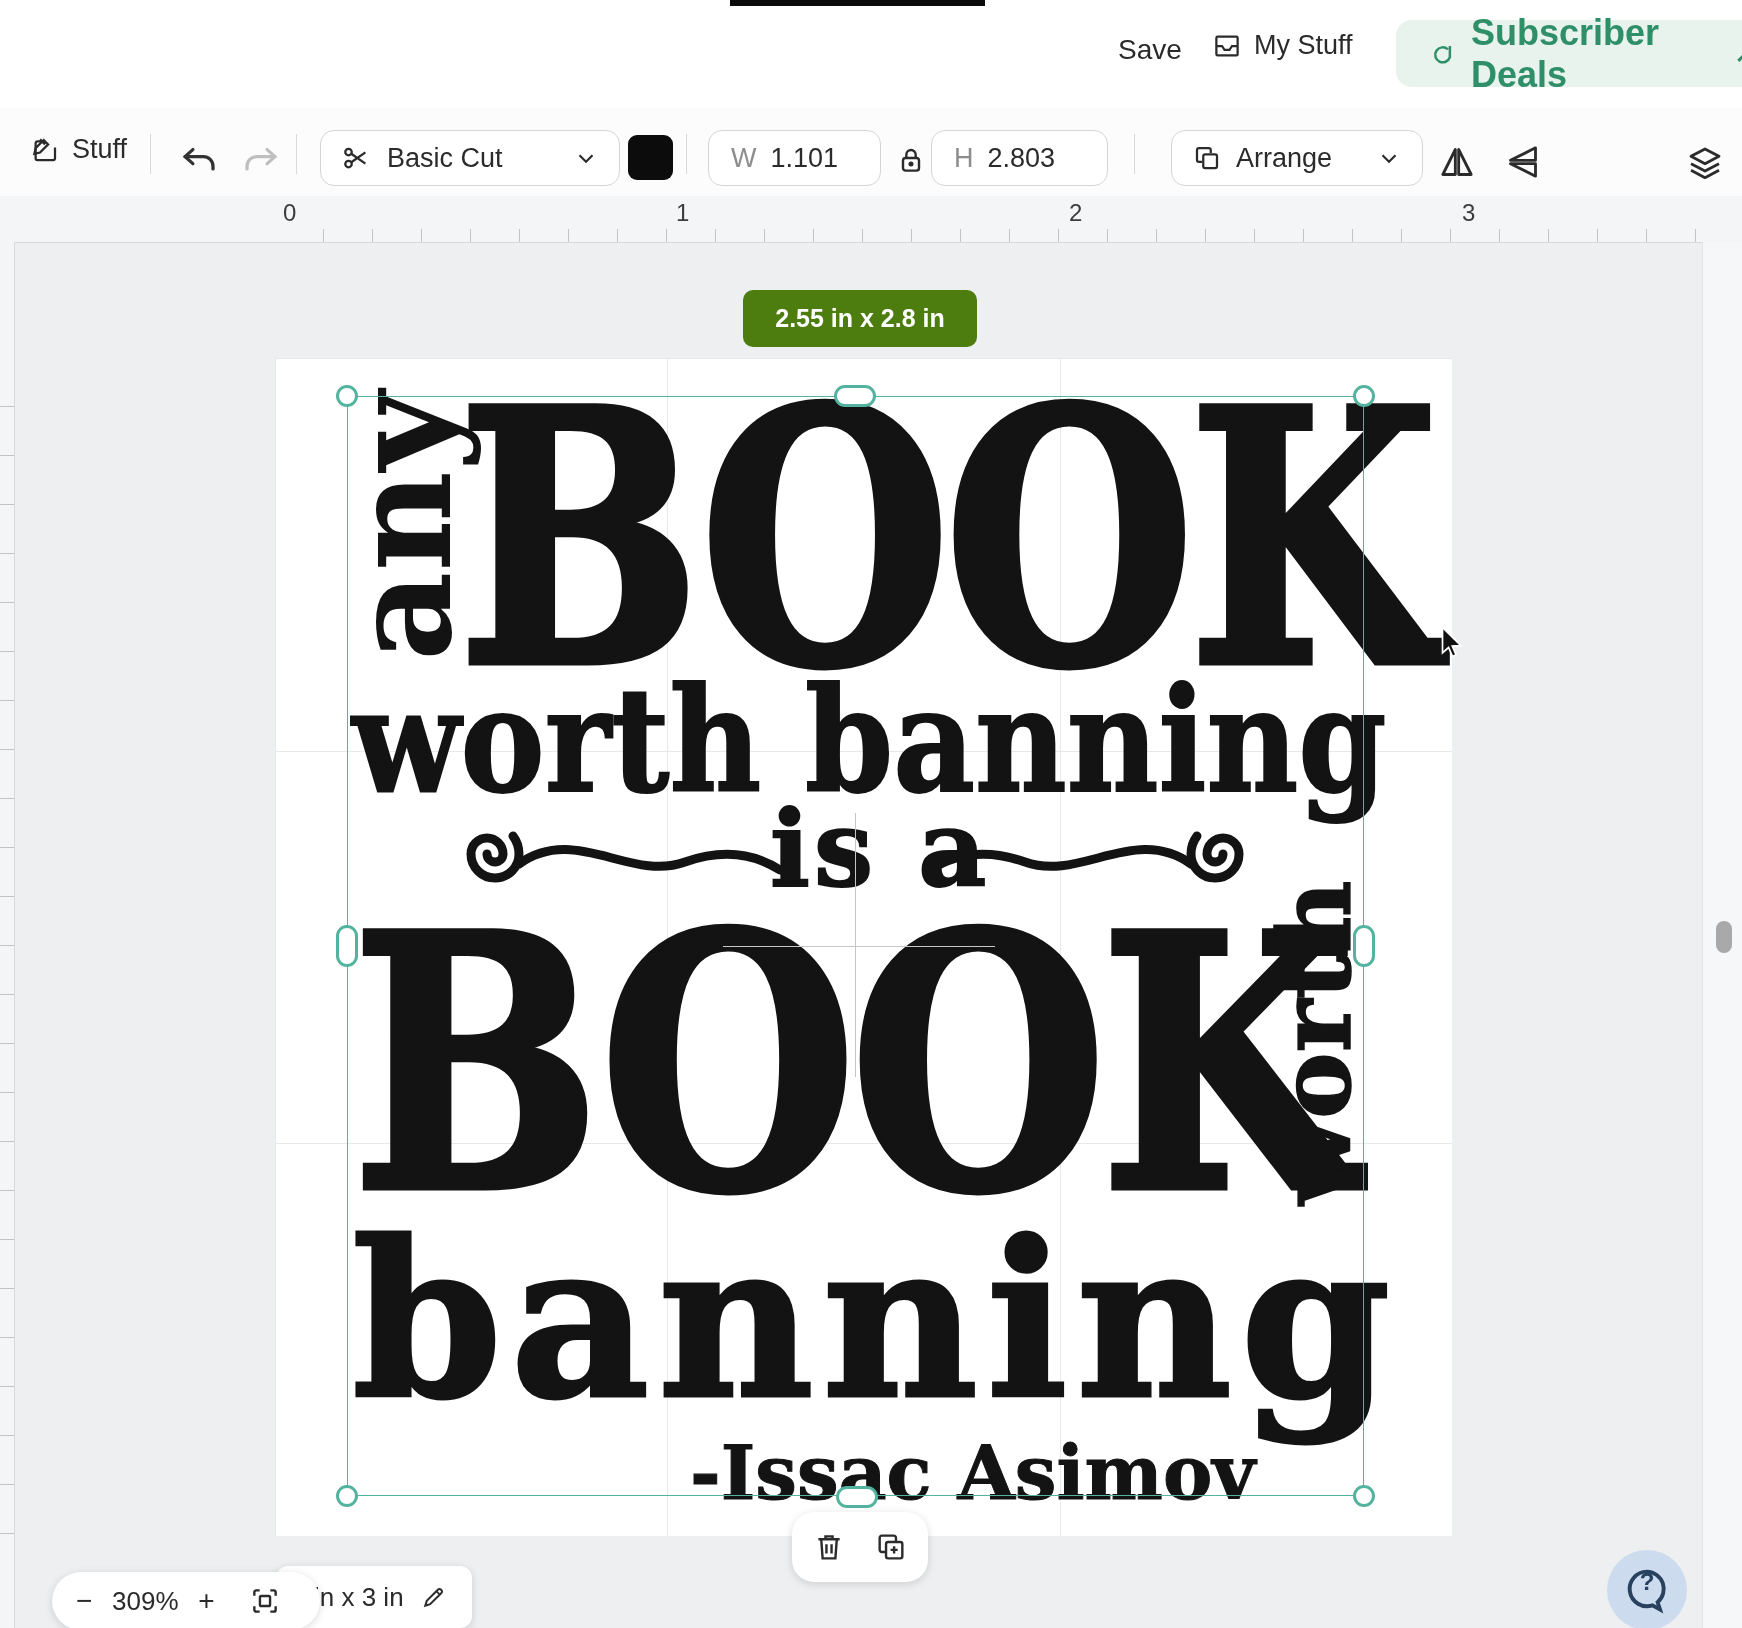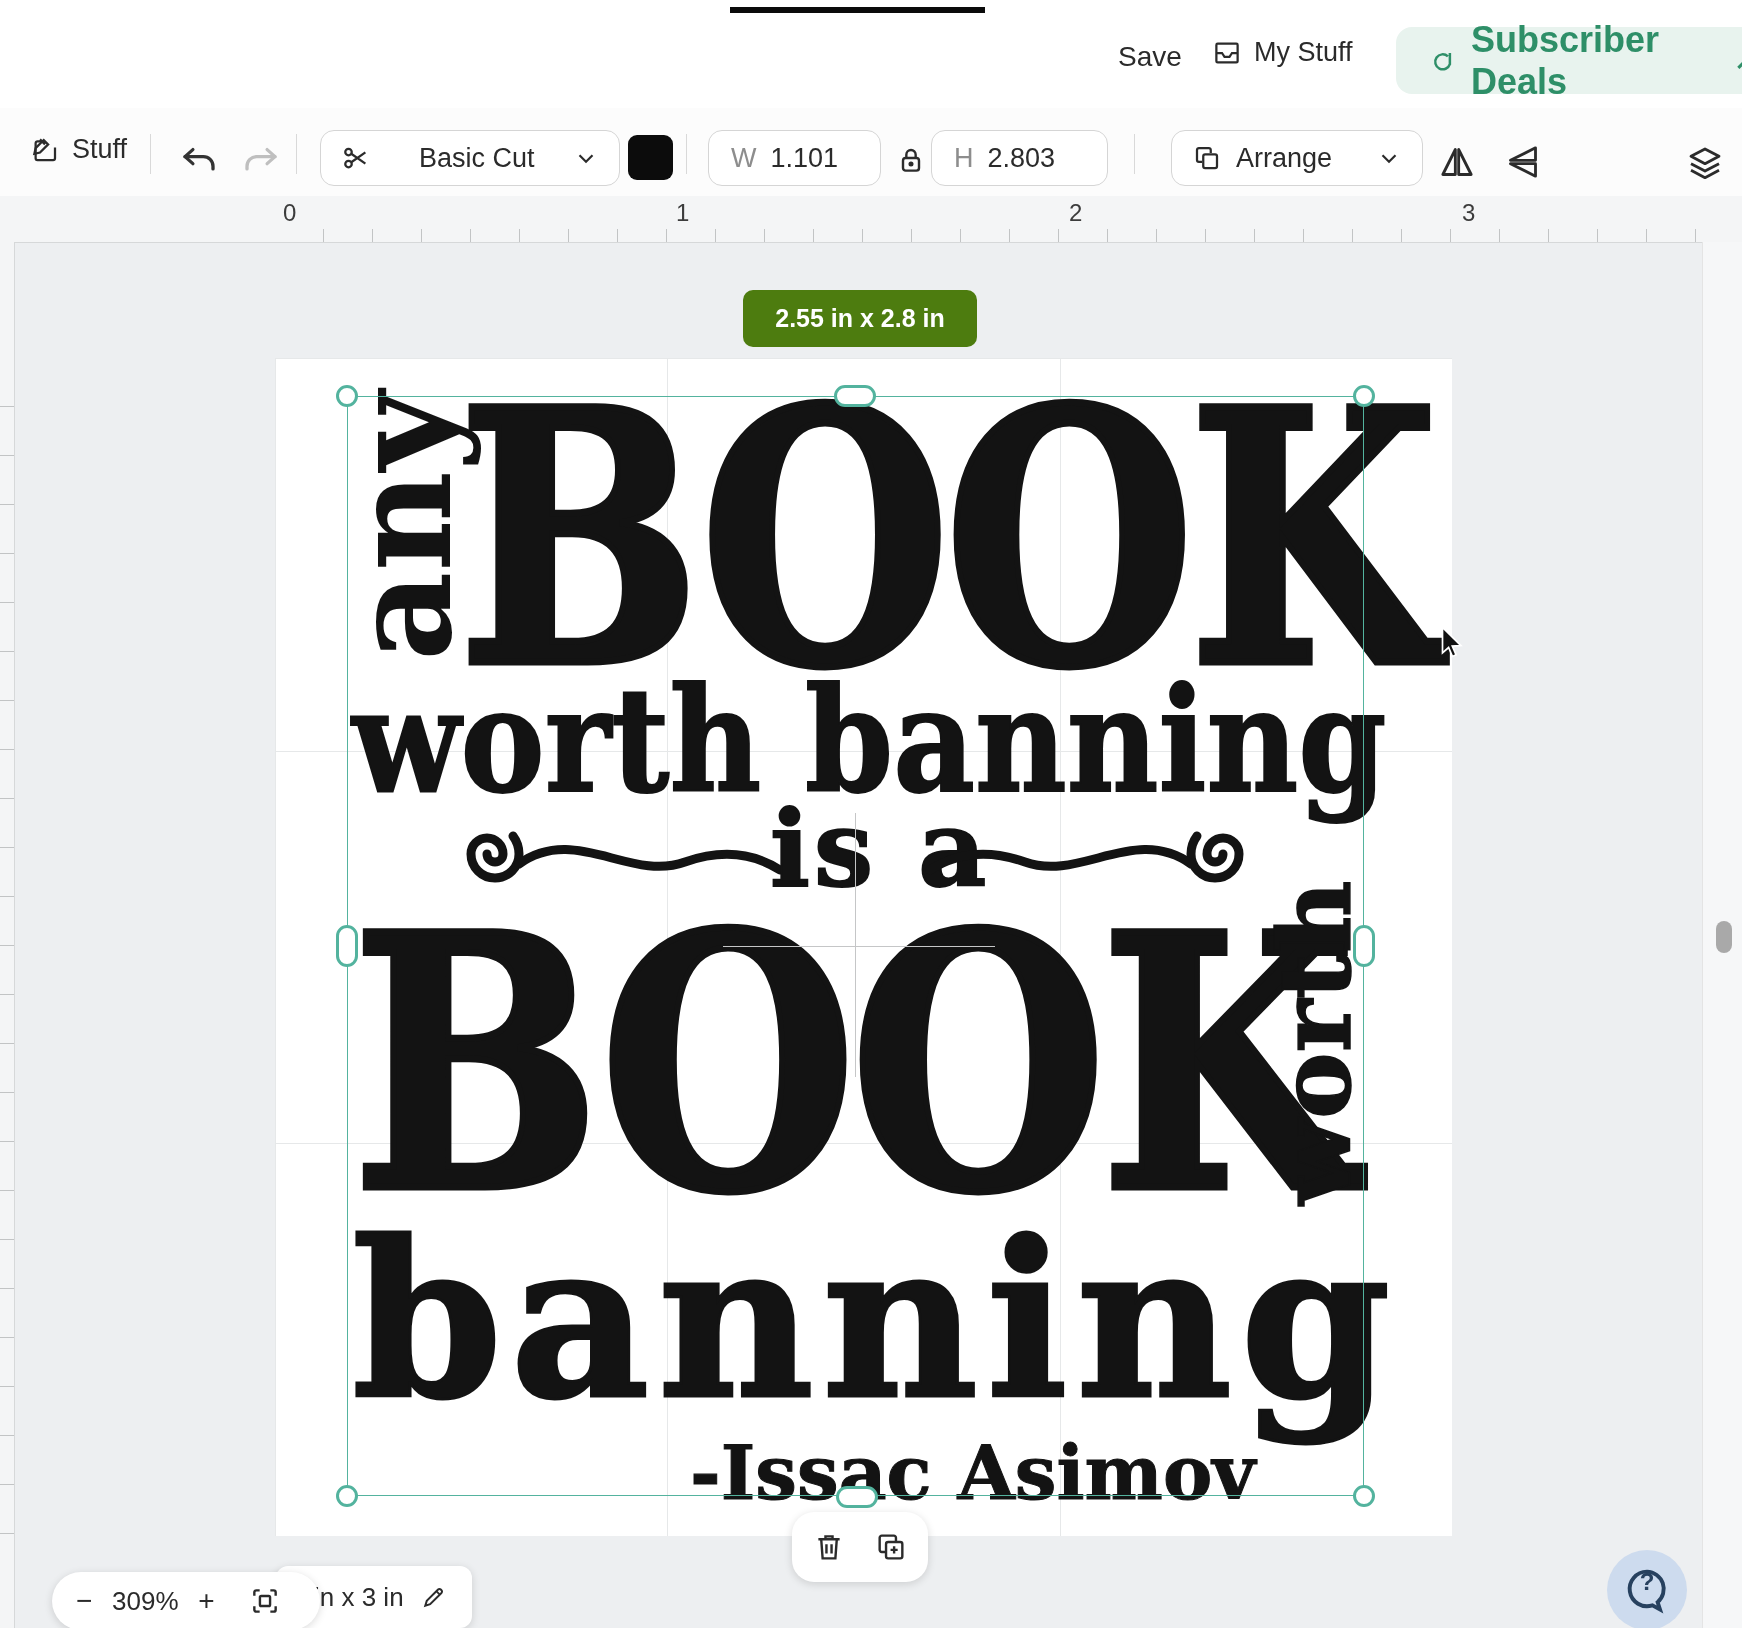--- a/index.html
+++ b/index.html
@@ -1,21 +1,21 @@
 <!DOCTYPE html>
 <html><head>
 <meta charset="utf-8">
 <style>
   html,body{margin:0;padding:0;background:#ddd;}
   .screen{position:relative;width:1742px;height:1628px;background:#fff;overflow:hidden;
           font-family:"Liberation Sans",sans-serif;color:#2b2b2b;}
   .abs{position:absolute;}
 
   
-  .topbar{position:absolute;left:0;top:7px;width:100%;height:108px;background:#fff;border-bottom:1px solid #e9e9e9;}
+  .topbar{position:absolute;left:0;top:0;width:100%;height:108px;background:#fff;border-bottom:1px solid #e9e9e9;}
   .blackbar{position:absolute;left:730px;top:0;width:255px;height:6px;background:#0b0b0b;}
   .tb-text{font-size:27px;color:#2b2b2b;}
   .save-btn{position:absolute;left:1118px;top:36px;}
   .mystuff{position:absolute;left:1212px;top:30px;display:flex;align-items:center;gap:12px;}
   .deals-pill{position:absolute;left:1396px;top:20px;width:360px;height:67px;border-radius:16px;
               display:flex;align-items:center;gap:13px;padding-left:32px;box-sizing:border-box;}
   .deals-pill .lbl{font-size:36px;font-weight:bold;}
 
   
   .toolbar{position:absolute;left:0;top:108px;width:100%;height:88px;background:#fcfcfc;border-bottom:1px solid #e2e2e2;}
@@ -127,21 +127,21 @@
       </svg>
     </button>
     <button class="icon-btn" style="left:240px;top:32px;">
       <svg width="42" height="42" viewBox="0 0 24 24" fill="none" stroke="#bfbfbf" stroke-width="1.9" stroke-linecap="round" stroke-linejoin="round">
         <path d="M15.5 5.5 L20 9.5 l-4.5 4"></path>
           <path d="M20 9.5 H9.5 a5.5 5.5 0 0 0 -5.5 5.5 v1.5"></path>
       </svg>
     </button>
     <div class="vdiv" style="left:296px;"></div>
 
-    <div class="ctrl" style="left:320px;width:300px;padding:0 20px;gap:32px;">
+    <div class="ctrl" style="left:320px;width:300px;padding:0 20px;">
       <span style="margin-right:16px;">
         <svg width="30" height="30" viewBox="0 0 24 24" fill="none" stroke="#2b2b2b" stroke-width="1.8">
           <circle cx="6" cy="7.2" r="2.6"></circle>
             <circle cx="6" cy="16.8" r="2.6"></circle>
           <path d="M8.2 8.6 L19.5 16.5 M8.2 15.4 L19.5 7.5"></path>
         </svg>
       </span>
       <span>Basic Cut</span>
       <span class="chev">
         <svg width="26" height="26" viewBox="0 0 24 24" fill="none" stroke="#2b2b2b" stroke-width="2">

